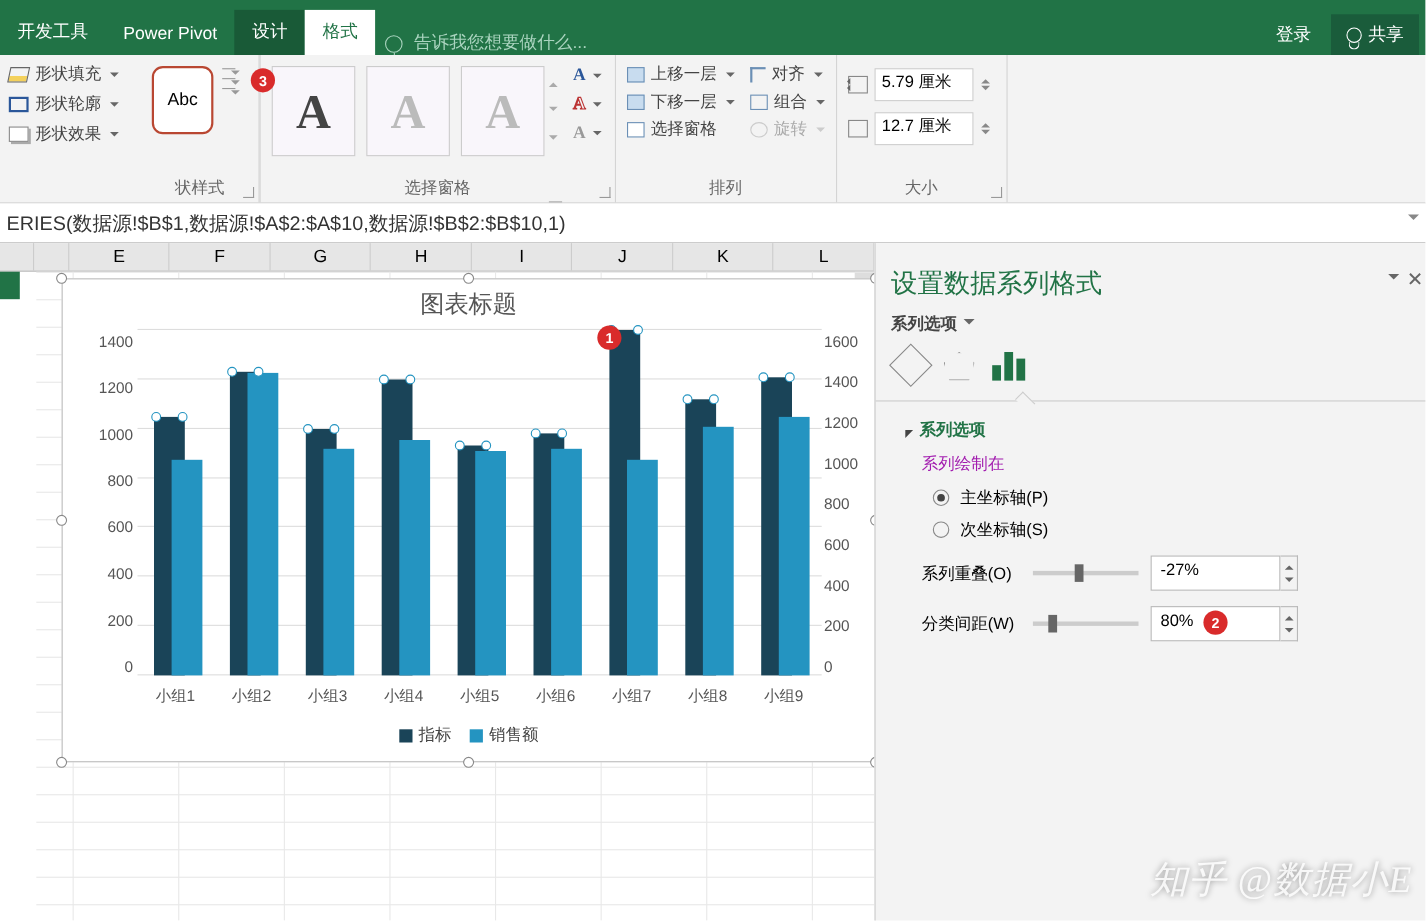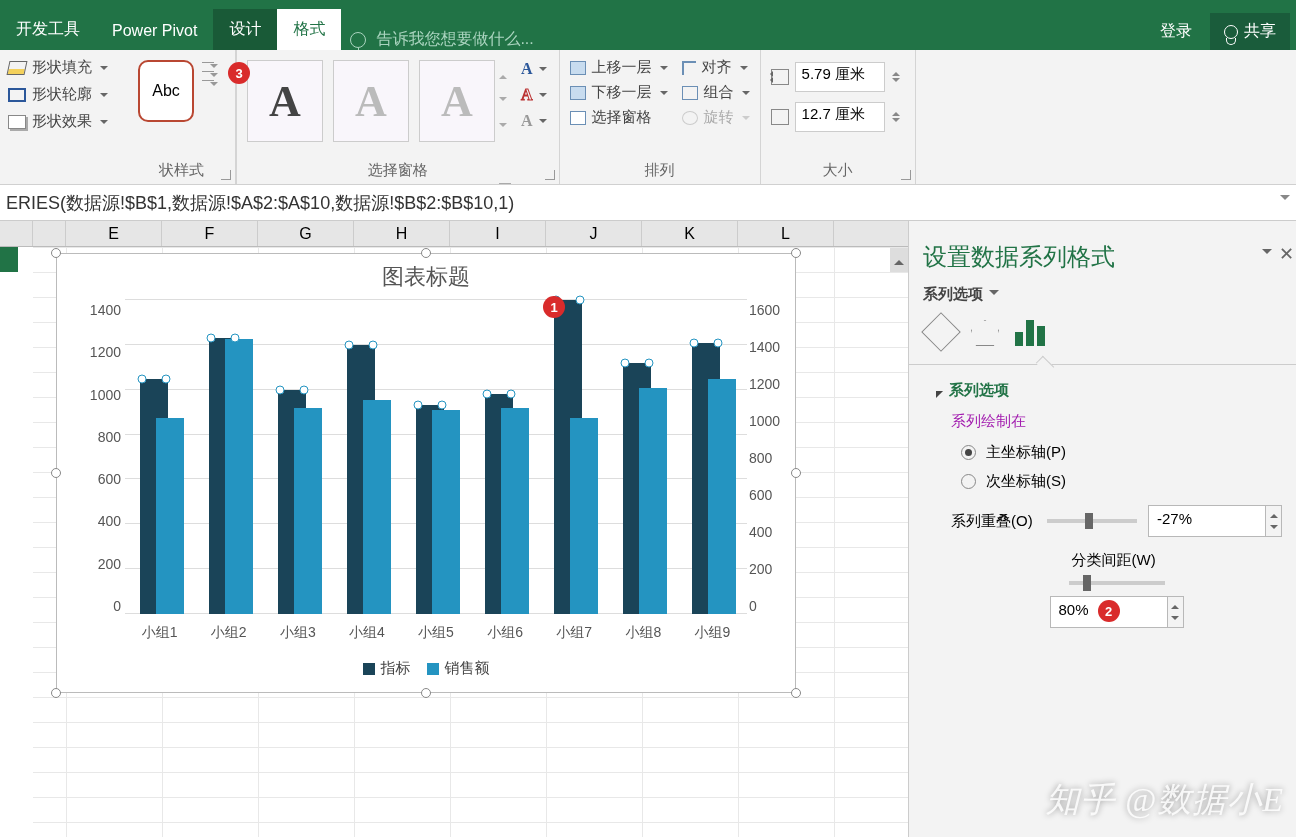--- a/index.html
+++ b/index.html
@@ -96,21 +96,21 @@
 .sw.dark{background:#1a4458;} .sw.light{background:#2494c1;}
 .gridline { position:absolute; left:0; right:0; height:1px; background:#ddd; }
 .bars-container { position:absolute; left:0; right:0; bottom:0; top:0; display:flex; justify-content:space-around; align-items:flex-end; }
 .bar-group { position:relative; width:52px; height:100%; }
 .bar { position:absolute; bottom:0; }
 .bar.dark { background:#1a4458; width:28px; left:6px; }
 .bar.light { background:#2494c1; width:28px; left:22px; }
 .datapt { position:absolute; width:9px; height:9px; background:#fff; border:1.5px solid #2494c1; border-radius:50%; transform:translate(-50%,50%); }
 
 
-.task-pane { width:388px; background:#f3f3f3; border-left:1px solid #ccc; padding:20px 14px 0 14px; position:relative; }
+.task-pane { width:501px; background:#f3f3f3; border-left:1px solid #ccc; padding:20px 14px 0 14px; position:relative; }
 .tp-title { color:#217346; font-size:24px; font-weight:500; margin-bottom:12px; }
 .tp-close { position:absolute; right:2px; top:22px; font-size:18px; color:#666; }
 .tp-dd { position:absolute; right:24px; top:28px; width:0;height:0;border:5px solid transparent;border-top-color:#666;}
 .tp-subtitle { font-weight:bold; font-size:15px; color:#444; margin-bottom:10px; }
 .tp-subtitle .dd{display:inline-block; width:0;height:0;border:5px solid transparent;border-top-color:#666;margin-left:6px;vertical-align:middle;}
 .tp-icons { display:flex; gap:16px; margin:14px 0 20px 4px; align-items:flex-end; }
 .tp-icon-paint { width:28px; height:28px; transform:rotate(45deg); border:1.5px solid #888; }
 .tp-icon-pent { width:28px; height:26px; border:1.5px solid #888; clip-path: polygon(50% 0, 100% 38%, 82% 100%, 18% 100%, 0 38%); }
 .tp-icon-bars { display:flex; align-items:flex-end; gap:3px; }
 .tp-icon-bars span{width:8px;background:#217346;}
@@ -509,21 +509,21 @@
             <div class="slider-thumb" style="left:38px;"></div>
           </div>
         <div style="display:flex;">
           <div class="val-input">-27%</div>
           <div class="val-spinner">
               <i class="up"></i>
               <i class="dn"></i>
             </div>
         </div>
       </div>
-      <div class="slider-row" style="position:relative;flex-direction:column;">
+      <div class="slider-row" style="position:relative;">
         <span class="label">分类间距(W)</span>
         <div class="slider-track">
             <div class="slider-thumb" style="left:14px;"></div>
           </div>
         <div style="display:flex;position:relative;">
           <div class="val-input">80%</div>
           <div class="val-spinner">
               <i class="up"></i>
               <i class="dn"></i>
             </div>

